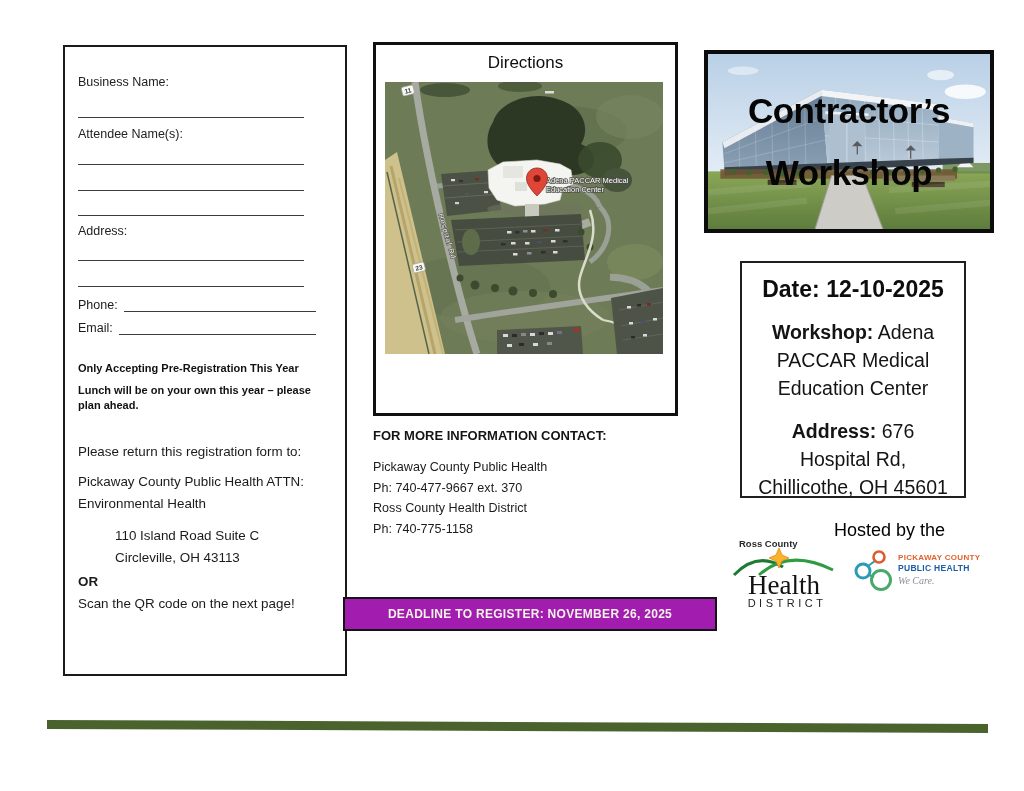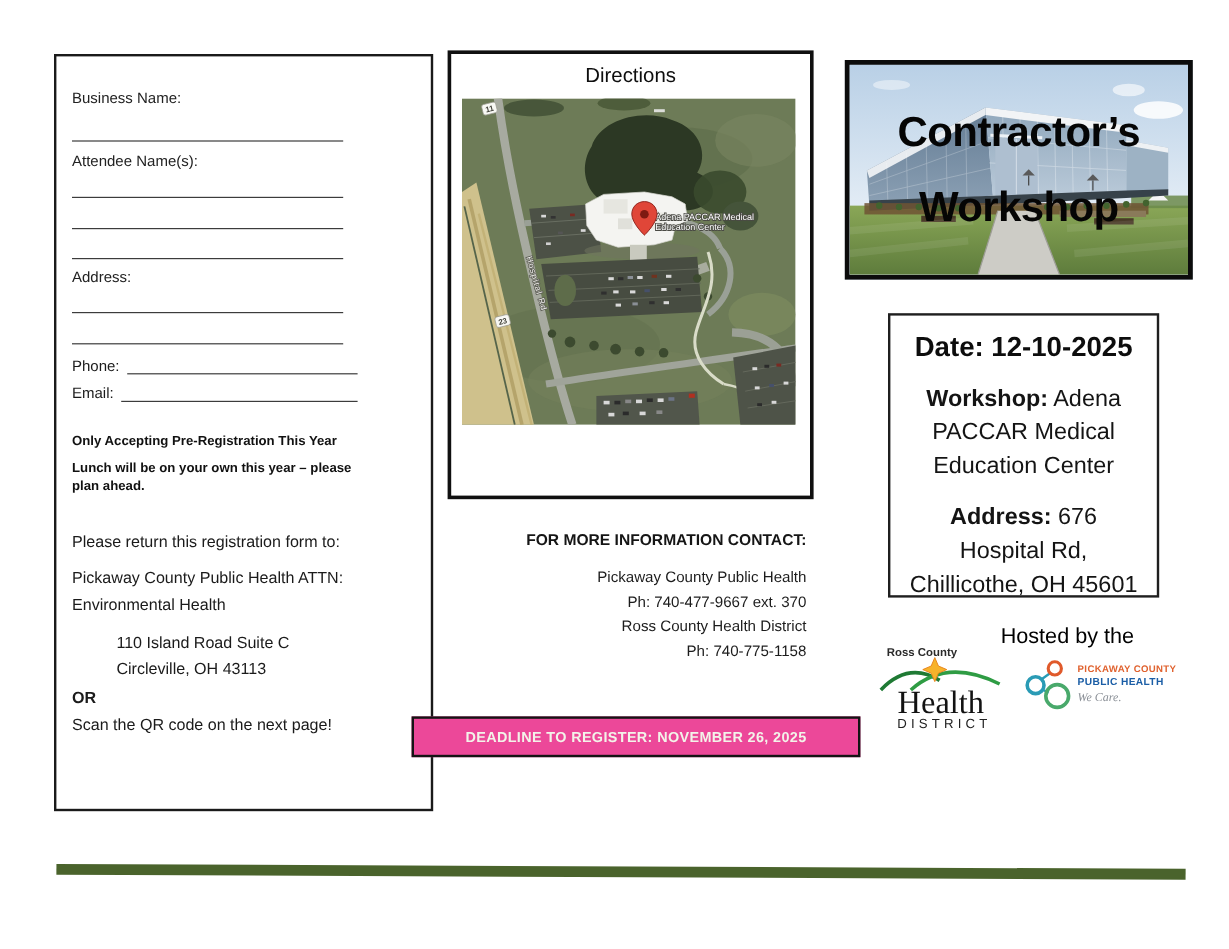--- a/index.html
+++ b/index.html
@@ -1,42 +1,42 @@
 <!DOCTYPE html>
 <html><head>
 <meta charset="utf-8">
 <style>
   html,body{margin:0;padding:0;background:#fff;}
   .page{position:relative;width:1024px;height:791px;background:#ffffff;overflow:hidden;
         font-family:"Liberation Sans",sans-serif;color:#1a1a1a;}
 
   
-  .panel-left{position:absolute;left:45px;top:45px;width:280px;height:627px;
-              border:2px solid #1a1a1a;background:#fff;padding-left:32px;}
+  .panel-left{position:absolute;left:63px;top:45px;width:280px;height:627px;
+              border:2px solid #1a1a1a;background:#fff;}
   .lp-label{position:absolute;left:13px;font-size:12.5px;color:#222;}
   .uline{position:absolute;left:13px;width:226px;border-bottom:1.4px solid #3c3c3c;height:0;}
   .inline-row{position:absolute;left:13px;width:238px;display:flex;align-items:flex-end;font-size:12.5px;}
   .inline-row .fill{flex:1;border-bottom:1.4px solid #3c3c3c;margin-left:6px;height:14px;}
   .notice{position:absolute;left:13px;width:246px;font-size:11px;font-weight:bold;line-height:15px;color:#111;}
   .lp-par{position:absolute;left:13px;width:256px;font-size:13.4px;line-height:22px;color:#1b1b1b;}
   .nowrap{white-space:nowrap;}
   .lp-indent{position:absolute;left:50px;font-size:13.4px;color:#1b1b1b;}
   .lp-bold{font-weight:bold;}
 
   
   .directions-box{position:absolute;left:373px;top:42px;width:299px;height:368px;
                   border:3px solid #101010;background:#fff;}
   .directions-title{position:absolute;left:0;top:8px;width:100%;text-align:center;
                     font-size:17px;font-weight:normal;color:#0e0e0e;}
   .map-wrap{position:absolute;left:9px;top:37px;width:278px;height:272px;}
-  .contact-block{position:absolute;left:373px;top:442px;width:299px;text-align:right;}
+  .contact-block{position:absolute;left:373px;top:428px;width:299px;text-align:left;}
   .contact-heading{font-size:13px;font-weight:bold;color:#151515;margin-bottom:14px;white-space:nowrap;}
   .contact-line{font-size:12.6px;line-height:20.5px;color:#1c1c1c;white-space:nowrap;}
   .deadline-banner{position:absolute;left:343px;top:597px;width:374px;height:34px;
-                   background:#ec4899;border:2px solid #141414;box-sizing:border-box;
+                   background:#a21caf;border:2px solid #141414;box-sizing:border-box;
                    display:flex;align-items:center;justify-content:center;
                    color:#f3f3e9;font-size:12px;font-weight:bold;letter-spacing:.3px;white-space:nowrap;}
 
   
   .photo-box{position:absolute;left:704px;top:50px;width:282px;height:175px;
              border:4px solid #0c0c0c;box-sizing:content-box;background:#cfe0ee;}
   .photo-box svg{display:block;}
   .photo-title{position:absolute;left:0;width:100%;text-align:center;font-weight:bold;
                color:#050505;font-size:35px;letter-spacing:-.5px;margin-top:35px;}
   .pt1{top:2px;} .pt2{top:64px;}

